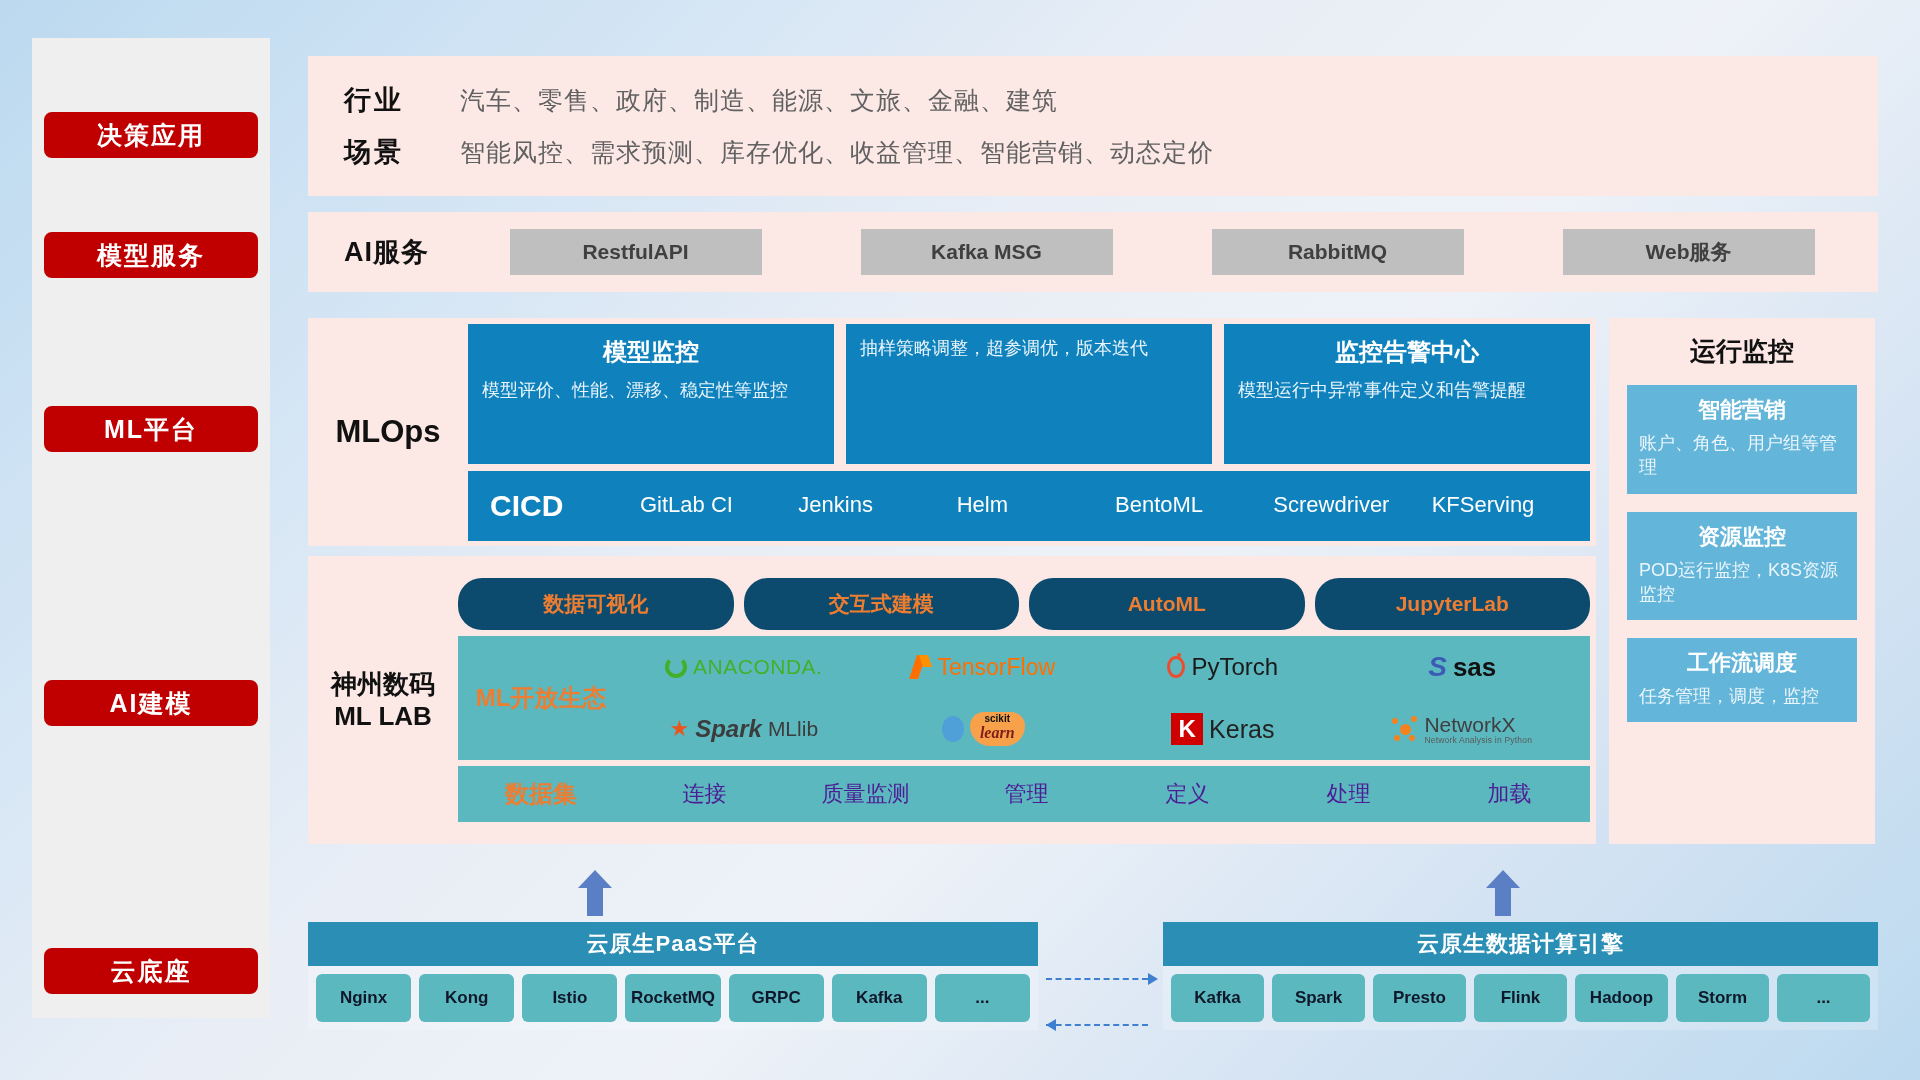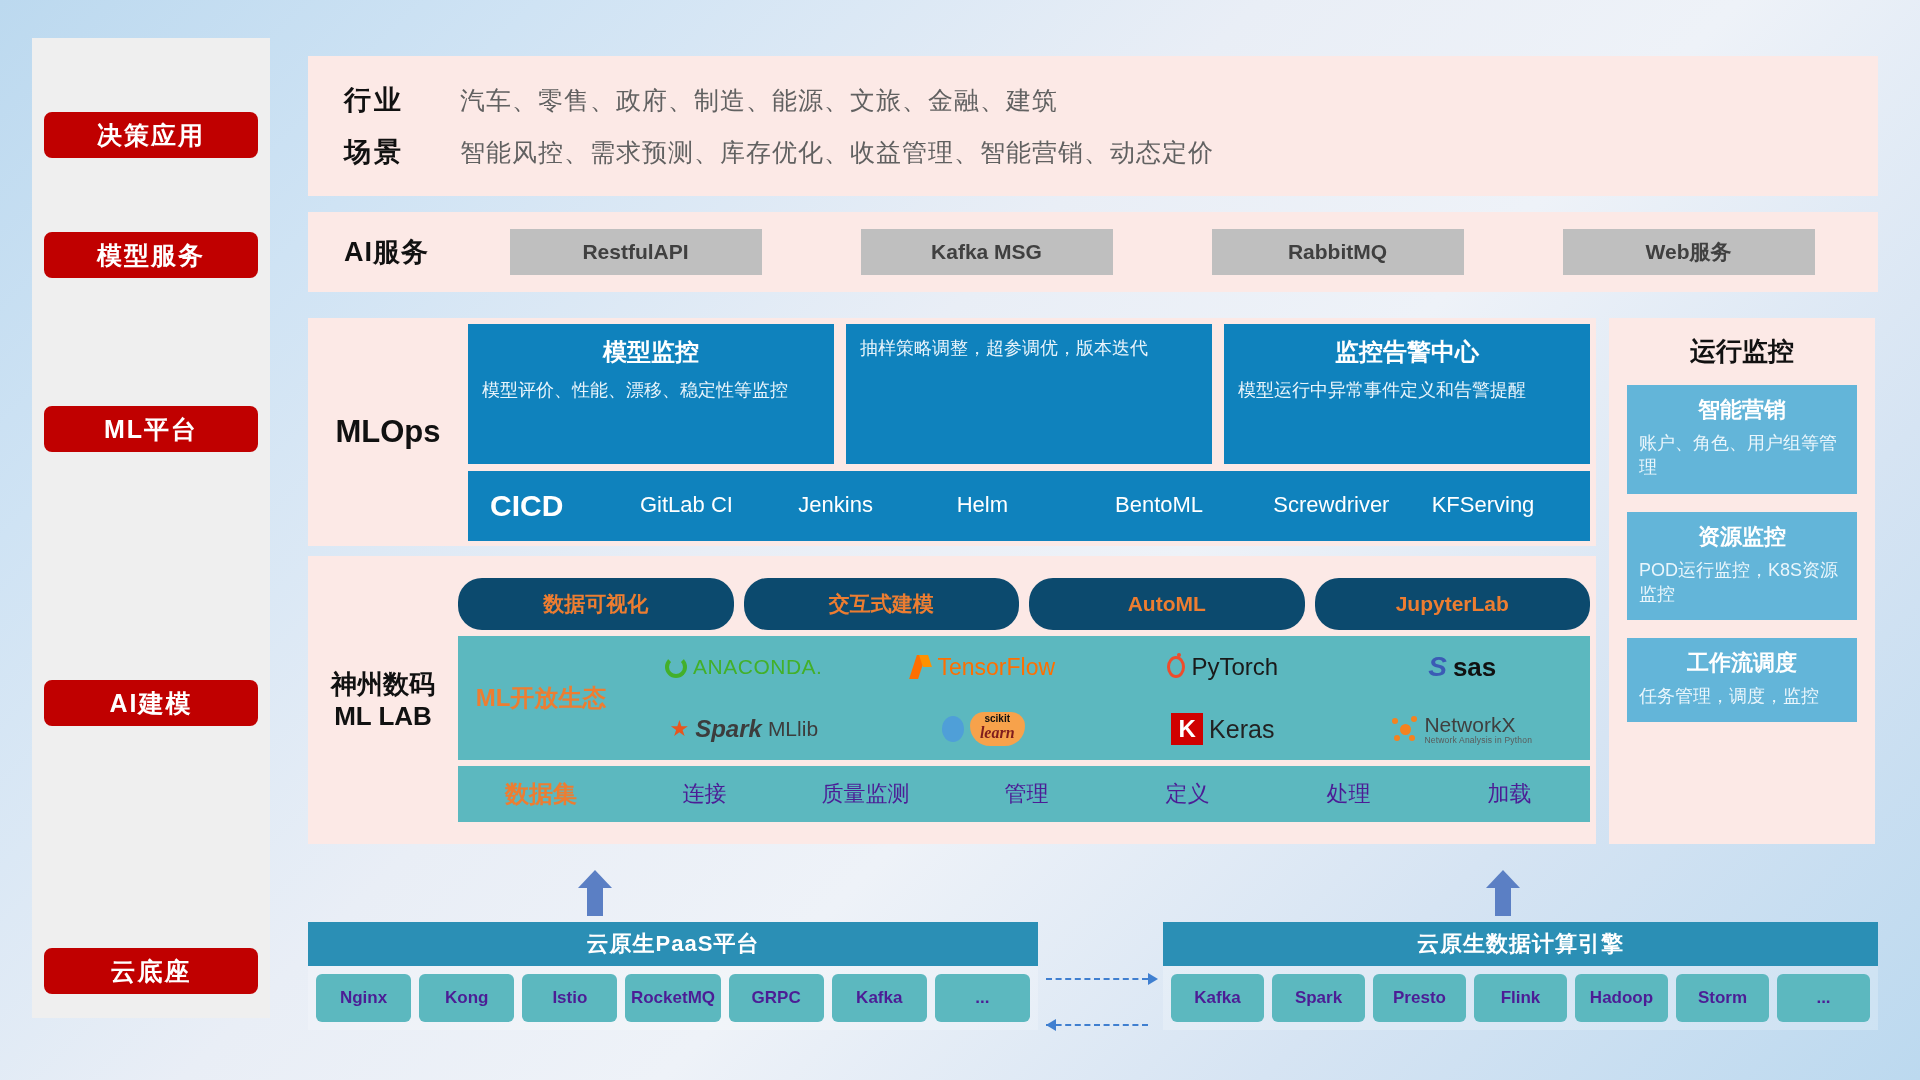--- a/index.html
+++ b/index.html
@@ -82,21 +82,21 @@
   .mon-card-title { text-align: center; color: #fff; font-size: 22px; font-weight: bold; margin-bottom: 6px; }
   .mon-card-desc { color: #eaf6fc; font-size: 18px; line-height: 1.35; }
 
   
   .cloud-base { position: absolute; left: 308px; top: 886px; width: 1570px; height: 150px; }
   .cb-col { position: absolute; top: 36px; }
   .cb-left  { left: 0px;   width: 730px; }
   .cb-right { left: 855px; width: 715px; }
   .cb-head { height: 44px; background: #2b8fb5; color: #fff; font-size: 22px; font-weight: bold; display: flex; align-items: center; justify-content: center; letter-spacing: 1px; }
   .cb-body { background: rgba(255,255,255,0.22); padding: 8px 8px; display: flex; gap: 8px; }
-  .cb-tag { flex: 1; min-height: 48px; background: #5cb8bf; border-radius: 6px; color: #4c1d95; font-size: 17px; font-weight: bold; display: flex; align-items: center; justify-content: center; text-align: center; line-height: 1.1; padding: 2px; }
+  .cb-tag { flex: 1; min-height: 48px; background: #5cb8bf; border-radius: 6px; color: #0f172a; font-size: 17px; font-weight: bold; display: flex; align-items: center; justify-content: center; text-align: center; line-height: 1.1; padding: 2px; }
 
   .up-arrow { position: absolute; width: 34px; }
   .up-arrow .shaft { position: absolute; left: 9px; top: 16px; width: 16px; height: 30px; background: #5b7fc4; }
   .up-arrow .head { position: absolute; left: 0; top: 0; width: 0; height: 0; border-left: 17px solid transparent; border-right: 17px solid transparent; border-bottom: 18px solid #5b7fc4; }
   .arrow-a { left: 270px; top: -16px; }
   .arrow-b { left: 1178px; top: -16px; }
 
   .dashed-arrow { position: absolute; height: 2px; }
   .dashed-arrow .line { position: absolute; top: 0; left: 0; right: 10px; border-top: 2px dashed #3f7fd0; }
   .dashed-arrow .tipR { position: absolute; right: 0; top: -5px; width: 0; height: 0; border-top: 6px solid transparent; border-bottom: 6px solid transparent; border-left: 10px solid #3f7fd0; }

